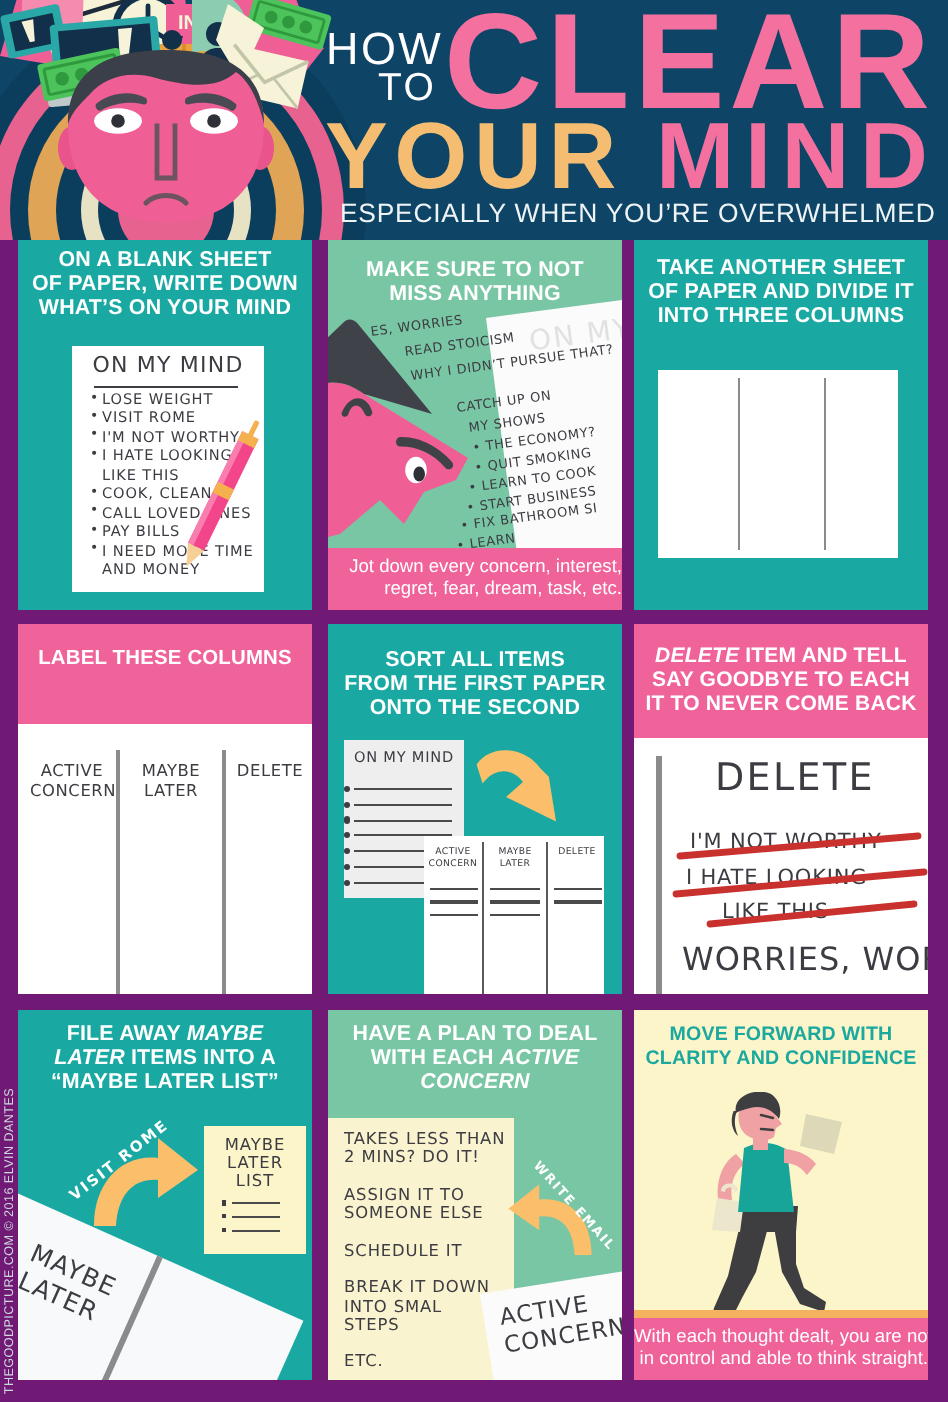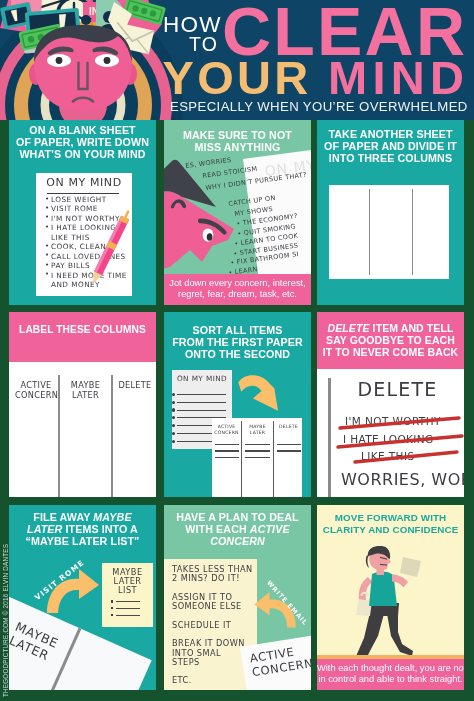--- a/index.html
+++ b/index.html
@@ -1,38 +1,38 @@
 <!DOCTYPE html>
 <html><head>
 <meta charset="utf-8">
 <style>
   html,body{margin:0;padding:0;}
   body{width:474px;height:701px;background:#0b3d5c;font-family:"Liberation Sans",sans-serif;overflow:hidden;position:relative;}
-  .poster{position:absolute;left:0;top:0;width:474px;height:701px;background:#14532d;overflow:hidden;}
+  .poster{position:absolute;left:0;top:0;width:474px;height:701px;background:#701a75;overflow:hidden;}
 
   
   .header{position:absolute;left:0;top:0;width:474px;height:120px;overflow:hidden;background:#0e4566;}
   .hero{position:absolute;left:0;top:0;width:205px;height:120px;overflow:hidden;}
   .htext{position:absolute;left:0;top:0;width:474px;height:120px;}
   .htext>div{position:absolute;white-space:nowrap;line-height:1;}
   .t-how{left:163px;top:14px;font-size:22.5px;font-weight:400;color:#fff;letter-spacing:1.2px;}
   .t-to{left:189px;top:34.5px;font-size:19.5px;font-weight:400;color:#fff;letter-spacing:1.2px;}
   .t-clear{left:222px;top:-3.2px;font-size:68px;font-weight:700;color:#f4719f;letter-spacing:2.2px;}
   .t-your{left:162.5px;top:53.8px;font-size:47px;font-weight:700;color:#f5bd72;letter-spacing:3.3px;}
   .t-mind{left:328px;top:53.8px;font-size:47px;font-weight:700;color:#f4719f;letter-spacing:5.3px;}
   .t-sub{left:170px;top:99.5px;font-size:13.2px;font-weight:400;color:#eef3f6;letter-spacing:0.38px;}
 
   
   .panel{position:absolute;overflow:hidden;width:147px;height:185px;}
   .c1{left:9px;} .c2{left:164px;} .c3{left:317px;}
   .r1{top:120px;} .r2{top:312px;} .r3{top:505px;}
   .p-title{color:#fff;font-weight:700;text-align:center;line-height:12.1px;font-size:10.7px;letter-spacing:0.1px;white-space:nowrap;}
   .p-title i{font-style:italic;}
   .bg-teal{background:#1aa9a2;} .bg-mint{background:#79c6a5;} .bg-cream{background:#fbf5c9;}
-  .caption{position:absolute;left:0;bottom:0;width:100%;background:#f0629a;color:#fff;text-align:center;
+  .caption{position:absolute;left:0;bottom:0;width:100%;background:#f0629a;color:#fff;text-align:right;
            font-size:9.3px;line-height:11px;padding:4.5px 0 5px;box-sizing:border-box;font-weight:400;white-space:nowrap;}
   
   .hw{font-family:"DejaVu Sans",sans-serif;font-weight:400;color:#3c3c42;letter-spacing:0.4px;}
   .paper{position:absolute;background:#fff;overflow:hidden;}
   .ttl{position:absolute;white-space:nowrap;line-height:1;}
   .hwlist{position:absolute;margin:0;padding:0;list-style:none;}
   .hwlist li{font-family:"DejaVu Sans",sans-serif;color:#3c3c42;font-size:7.3px;line-height:9.45px;
              letter-spacing:0.45px;white-space:nowrap;position:relative;padding-left:6px;}
   .hwlist li:before{content:"\2022";position:absolute;left:0;top:-0.5px;font-size:7px;}
   .hwlist li.nb:before{content:"";}

